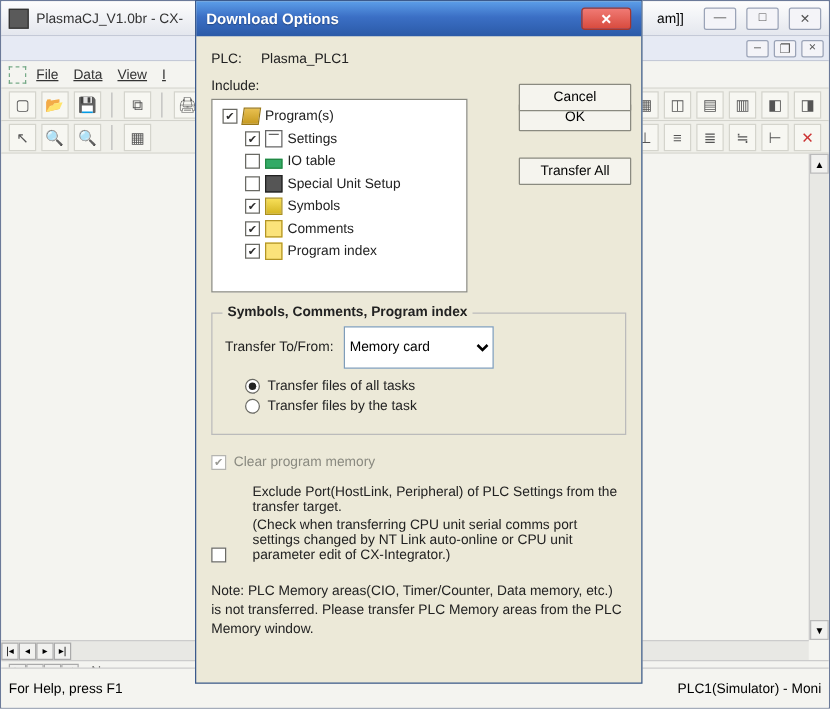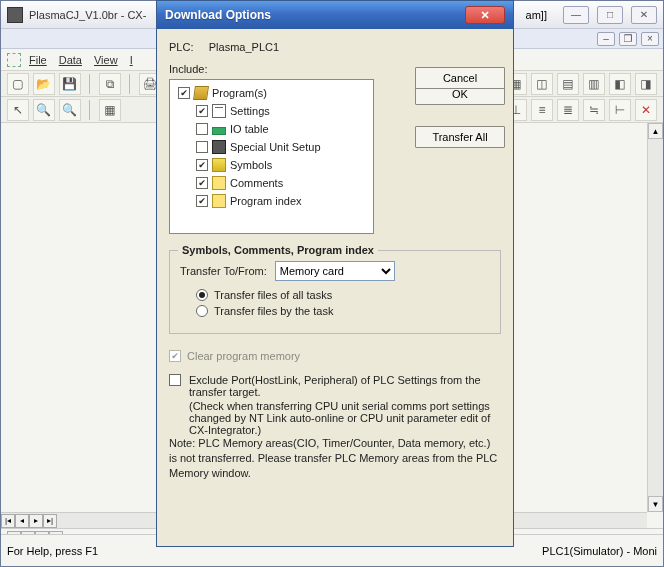--- a/index.html
+++ b/index.html
@@ -59,28 +59,28 @@
 .ico-io       { background:#3a6; border:1px solid #284; height:8px; margin-top:3px; }
 .ico-sus      { background:#555; border:1px solid #222; }
 .ico-sym      { background:linear-gradient(#f7df59,#d5b623); border:1px solid #aa8f1b; }
 .ico-com      { background:#fbe37a; border:1px solid #b39526; }
 .ico-prg      { background:#fbe37a; border:1px solid #b39526; }
 .node span.label { }
 
 .group { border:1px solid #bbb; margin-top:16px; padding:10px 10px 12px; position:relative; }
 .group .legend { position:absolute; top:-7px; left:8px; background:#ece9d8; padding:0 4px;font-weight:bold; }
 .row { display:flex; align-items:center; gap:8px; margin-bottom:8px; }
-select { height:20px; border:1px solid #7f9db9; background:#fff; font:inherit; }
+select { height:34px; border:1px solid #7f9db9; background:#fff; font:inherit; }
 .radio-row { display:flex; align-items:center; gap:6px; margin:4px 0 4px 16px; }
 .radio { width:12px; height:12px; border:1px solid #6a6a64; border-radius:50%; background:#fff; display:inline-flex; align-items:center; justify-content:center; }
 .radio.sel::after { content:""; width:6px; height:6px; border-radius:50%; background:#222; }
 
 .disabled { color:#8a8a80; }
-.note { line-height:1.35; }
-.exclude-row { display:flex; gap:8px; margin-top:12px; }
+.note { margin-top:16px; line-height:1.35; }
+.exclude-row { display:flex; gap:21px; margin-top:12px;align-items:flex-end; }
 .clear-row { display:flex; align-items:center; gap:6px; margin-top:16px; }
 </style>
 </head>
 <body>
 
 <div class="main-window">
   <div class="main-titlebar">
     <span class="icon"></span>
     <span class="title">PlasmaCJ_V1.0br - CX-</span>
     <span style="margin-right:8px;">am]]</span>

